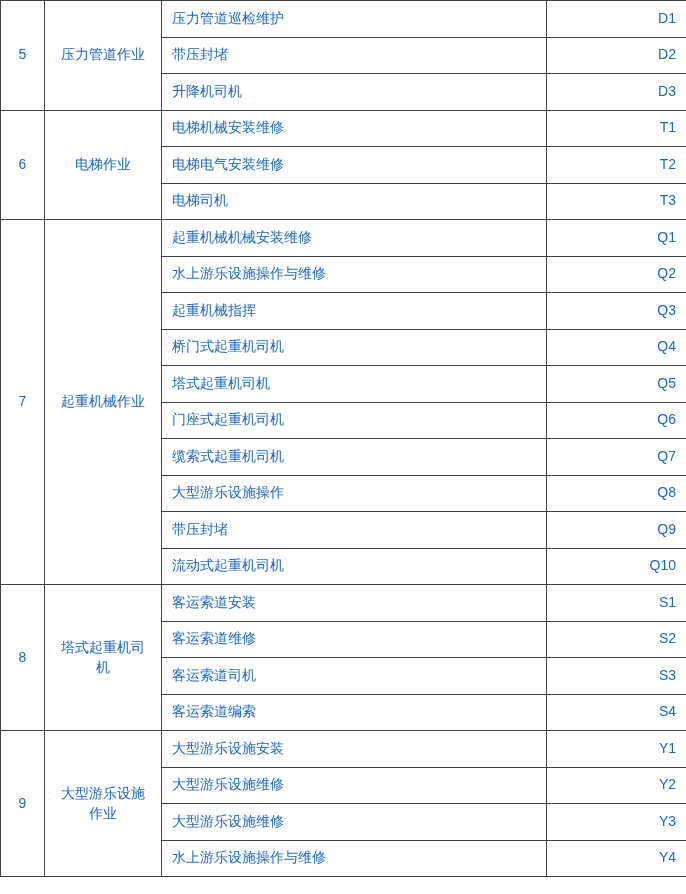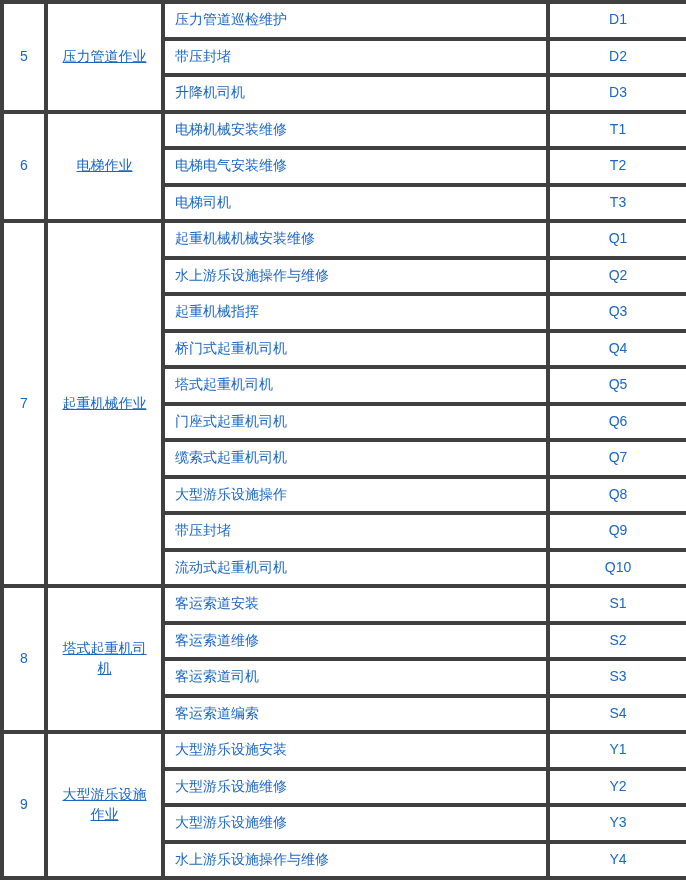--- a/index.html
+++ b/index.html
@@ -13,21 +13,21 @@
     font-family: "Liberation Sans", sans-serif;
     color: #1a66c4;
     overflow: hidden;
   }
   table.cert-table {
     border-collapse: collapse;
     width: 686px;
     table-layout: fixed;
   }
   table.cert-table td {
-    border: 4px solid #404040;
+    border: 1px solid #404040;
     color: #1a66c4;
     font-size: 14px;
     line-height: 1.4;
     padding: 0 10px;
     height: 36.5px;
     box-sizing: border-box;
     vertical-align: middle;
     background: #ffffff;
   }
   td.col-no {
@@ -39,27 +39,26 @@
     text-align: center;
     padding: 0 8px;
   }
   td.col-item {
     width: 385px;
     text-align: left;
     padding-left: 18px;
   }
   td.col-code {
     width: 140px;
-    text-align: center;
+    text-align: right;
     padding-left: 14px;
   }
   .cat-wrap {
     display: block;
     word-break: break-all;
-    text-decoration: underline;
   }
 </style>
 </head>
 <body>
 
 <table class="cert-table">
   <tbody>
       <tr>
         <td class="col-no" rowspan="3">5</td>
         <td class="col-cat" rowspan="3">

